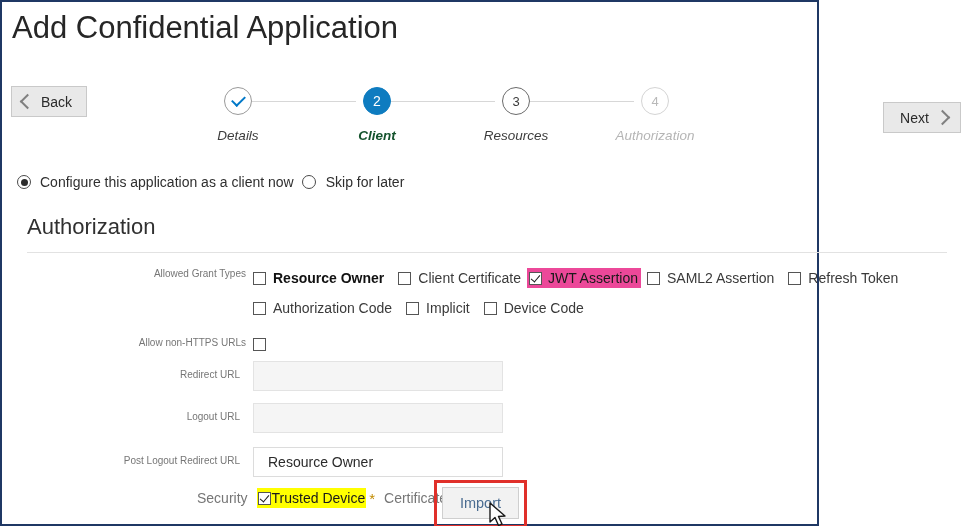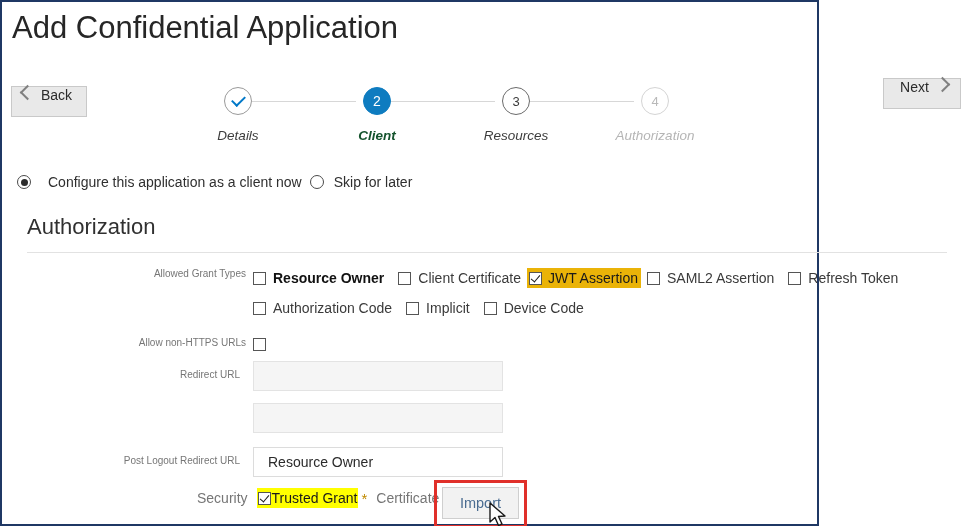--- a/index.html
+++ b/index.html
@@ -35,29 +35,30 @@
   }
 
   
   .nav-btn {
     position: absolute;
     box-sizing: border-box;
     height: 31px;
     background: #e9e9e9;
     border: 1px solid #c9c9c9;
     display: flex;
+    align-items: center;
     justify-content: center;
     gap: 8px;
     font-size: 14px;
     color: #2b2b2b;
     cursor: pointer;
     user-select: none;
   }
   #back-button { left: 9px; top: 84px; width: 76px; padding-right: 4px; }
-  #next-button { left: 881px; top: 76px; width: 78px; padding-left: 4px; }
+  #next-button { left: 881px; top: 100px; width: 78px; padding-left: 4px; }
   .chev {
     display: inline-block;
     width: 9px;
     height: 9px;
     border-top: 2.5px solid #808080;
     border-right: 2.5px solid #808080;
   }
   .chev-left  { transform: rotate(-135deg); }
   .chev-right { transform: rotate(45deg); }
 
@@ -156,21 +157,21 @@
     flex: 0 0 auto;
     cursor: pointer;
   }
   .radio.checked::after {
     content: "";
     width: 7px;
     height: 7px;
     border-radius: 50%;
     background: #2b2b2b;
   }
-  .radio-label { margin: 0 8px 0 17px; white-space: nowrap; text-align: right; }
+  .radio-label { margin: 0 8px 0 9px; white-space: nowrap; text-align: right; }
   .radio-label.second { margin-left: 10px; margin-right: 0; }
 
   
   #section-heading {
     position: absolute;
     left: 25px;
     top: 212px;
     font-size: 22px;
     color: #303030;
     font-weight: 400;
@@ -221,21 +222,21 @@
     align-items: center;
     font-size: 14px;
     color: #3a3a3a;
     white-space: nowrap;
   }
   .gt-item { display: inline-flex; align-items: center; }
   .gt-text { margin-left: 7px; }
   .gt-gap { width: 14px; }
   .gt-item.strong .gt-text { color: #111; font-weight: 600; }
   .hl {
-    background: #eab308;
+    background: #ec4899;
     padding: 2px 3px 2px 2px;
   }
   .hl .gt-text { margin-left: 6px; color: #1a1a1a; }
 
   .txtfield {
     position: absolute;
     box-sizing: border-box;
     width: 250px;
     height: 30px;
     background: #f5f5f5;
@@ -414,30 +415,31 @@
       <span class="gt-text">Device Code</span>
     </span>
   </div>
 
   <div class="form-label" style="left:0px; top:335px; width:244px;">Allow non-HTTPS URLs</div>
   <span class="cb" style="position:absolute; left:251px; top:336px;"></span>
 
   <div class="form-label" style="left:0px; top:367px; width:238px;">Redirect URL</div>
   <input class="txtfield" style="left: 251px; top: 359px;" type="text" value="">
 
+  <div class="form-label" style="left:0px; top:409px; width:238px;">Logout URL</div>
   <input class="txtfield" style="left: 251px; top: 401px;" type="text" value="">
 
   <div class="form-label" style="left:0px; top:453px; width:238px;">Post Logout Redirect URL</div>
   <input class="txtfield filled" style="left: 251px; top: 445px;" type="text" value="Resource Owner">
 
   <div id="security-row">
     <span>Security</span>
     <span id="trusted-wrap">
       <span class="cb checked"></span>
-      <span class="t-label">Trusted Grant</span>
+      <span class="t-label">Trusted Device</span>
     </span>
     <span id="asterisk">*</span>
     <span id="cert-label">Certificate</span>
   </div>
 
   <div id="import-highlight"></div>
   <div id="import-button">
     <span>Import</span>
   </div>
 

